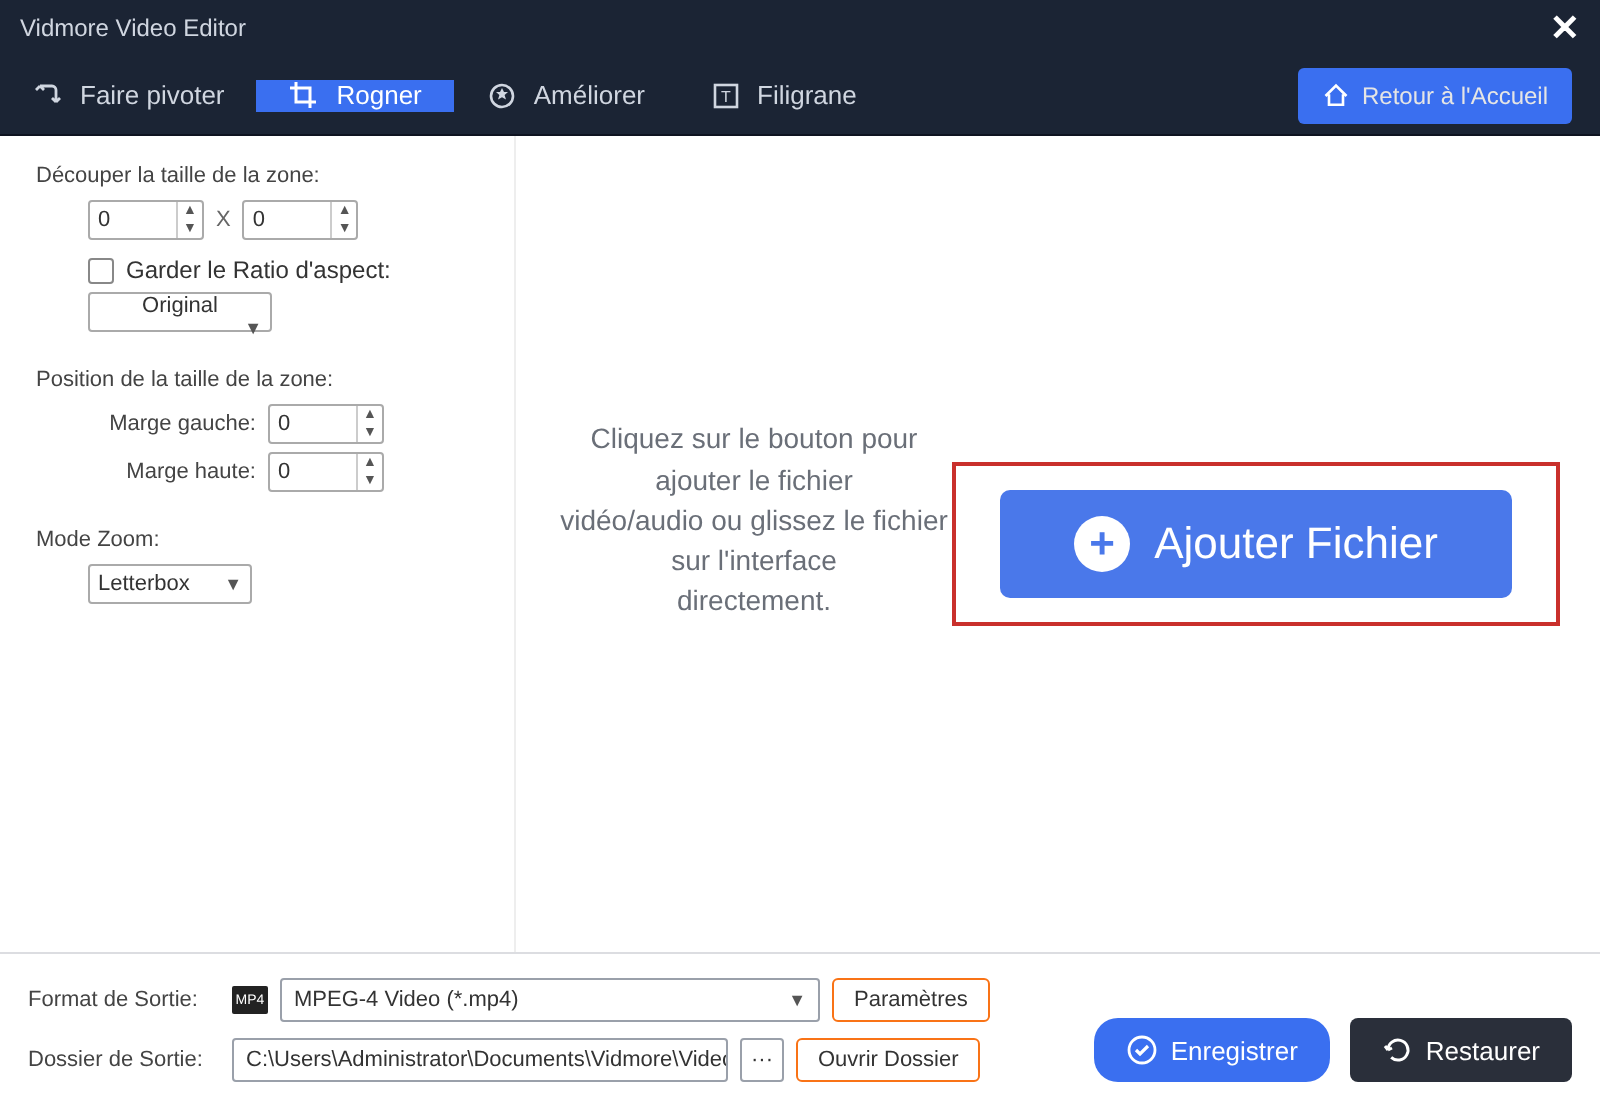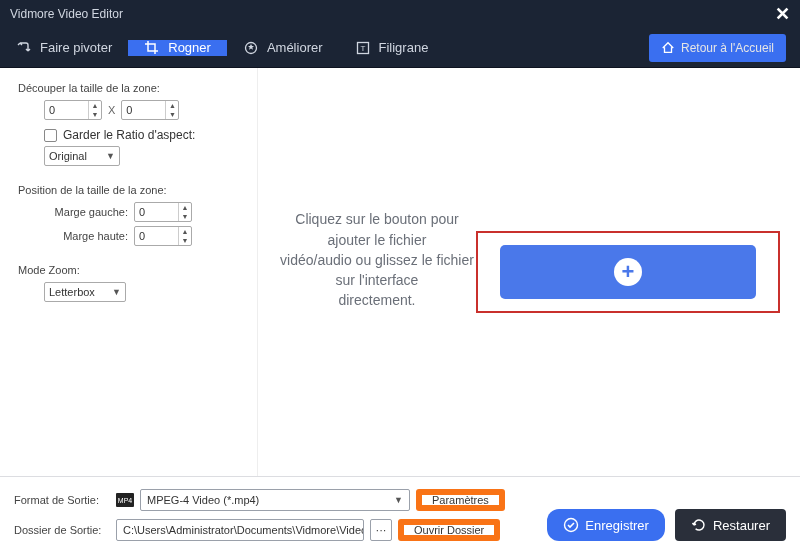--- a/index.html
+++ b/index.html
@@ -22,41 +22,41 @@
 .sidebar .section-title:first-child { margin-top: 0; }
 .row { display: flex; align-items: center; gap: 6px; margin: 4px 0 4px 26px; }
 .num-input { width: 58px; height: 20px; border: 1px solid #aaa; border-radius: 2px; display: flex; align-items: center; background: #fff; }
 .num-input .val { flex: 1; padding: 0 4px; font-size: 11px; }
 .num-input .spinners { display: flex; flex-direction: column; border-left: 1px solid #ccc; }
 .num-input .spin { width: 12px; height: 9px; display: flex; align-items: center; justify-content: center; font-size: 7px; color: #555; cursor: pointer; }
 .x-sep { font-size: 11px; color: #666; }
 .checkbox-row { display: flex; align-items: center; gap: 6px; margin: 8px 0 4px 26px; }
 .checkbox { width: 13px; height: 13px; border: 1px solid #888; border-radius: 2px; background: #fff; cursor: pointer; }
 .select { width: 82px; height: 20px; border: 1px solid #aaa; border-radius: 2px; display: flex; align-items: center; padding: 0 4px; font-size: 11px; background: #fff; margin-left: 26px; cursor: pointer; }
-.select.wide { width: 76px; }
+.select.wide { width: 92px; flex-direction: column; }
 .select .caret { margin-left: auto; font-size: 9px; color: #555; }
 .label-row { display: flex; align-items: center; gap: 6px; margin: 4px 0; }
 .label-row .lbl { width: 110px; text-align: right; font-size: 11px; color: #444; }
 
 .canvas { flex: 1; display: flex; align-items: center; justify-content: center; padding: 20px; }
 .hint { text-align: center; color: #6a6f78; font-size: 14px; line-height: 1.45; margin-bottom: 24px; }
 .add-wrap { border: 2px solid #c9302c; padding: 12px 22px; }
 .add-btn { background: #4a78ea; color: #fff; height: 54px; min-width: 256px; border-radius: 5px; display: flex; align-items: center; justify-content: center; gap: 12px; font-size: 22px; cursor: pointer; }
 .plus-circle { width: 28px; height: 28px; border-radius: 50%; background: #fff; color: #4a78ea; display: flex; align-items: center; justify-content: center; font-size: 22px; font-weight: bold; }
 
 .bottombar { height: 75px; border-top: 1px solid #dcdde1; padding: 10px 14px; display: flex; gap: 14px; align-items: flex-end; }
 .bb-left { flex: 1; display: flex; flex-direction: column; gap: 8px; }
 .bb-row { display: flex; align-items: center; gap: 6px; }
 .bb-lbl { width: 96px; font-size: 11px; color: #444; }
 .format-icon { width: 18px; height: 14px; background: #222; color: #fff; font-size: 7px; display: flex; align-items: center; justify-content: center; border-radius: 1px; }
 .format-select { flex: 0 0 270px; height: 22px; border: 1px solid #9aa0aa; border-radius: 2px; display: flex; align-items: center; padding: 0 6px; font-size: 11px; background: #fff; cursor: pointer; }
 .format-select .caret { margin-left: auto; font-size: 9px; color: #555; }
 .path-input { flex: 0 0 248px; height: 22px; border: 1px solid #9aa0aa; border-radius: 2px; padding: 0 6px; font-size: 11px; background: #fff; display: flex; align-items: center; overflow: hidden; white-space: nowrap; }
 .dots-btn { width: 22px; height: 22px; border: 1px solid #9aa0aa; border-radius: 2px; background: #fff; display: flex; align-items: center; justify-content: center; font-size: 11px; cursor: pointer; }
-.small-btn { height: 22px; padding: 0 10px; border: 6px solid #f97316; border-radius: 3px; background: #fff; font-size: 11px; display: flex; align-items: center; cursor: pointer; }
+.small-btn { height: 22px; padding: 0 10px; border: 1px solid #f97316; border-radius: 3px; background: #fff; font-size: 11px; display: flex; align-items: center; cursor: pointer; }
 .bb-right { display: flex; gap: 10px; align-items: center; }
 .save-btn { height: 32px; padding: 0 16px; background: #3a6ff0; color: #fff; border-radius: 12px; display: flex; align-items: center; gap: 6px; font-size: 13px; cursor: pointer; }
 .restore-btn { height: 32px; padding: 0 16px; background: #2a2f3a; color: #fff; border-radius: 4px; display: flex; align-items: center; gap: 6px; font-size: 13px; cursor: pointer; }
 svg { display: block; }
 </style>
 </head>
 <body>
 
 <div class="titlebar">
   <span class="title">Vidmore Video Editor</span>
@@ -169,20 +169,21 @@
 
   <div class="canvas">
     <div class="hint">
       <div>Cliquez sur le bouton pour ajouter le fichier</div>
       <div>vidéo/audio ou glissez le fichier sur l'interface</div>
       <div>directement.</div>
     </div>
     <div class="add-wrap">
       <div class="add-btn">
         <span class="plus-circle">+</span>
+        <span>Ajouter Fichier</span>
       </div>
     </div>
   </div>
 </div>
 
 <div class="bottombar">
   <div class="bb-left">
     <div class="bb-row">
       <span class="bb-lbl">Format de Sortie:</span>
       <span class="format-icon">MP4</span>

